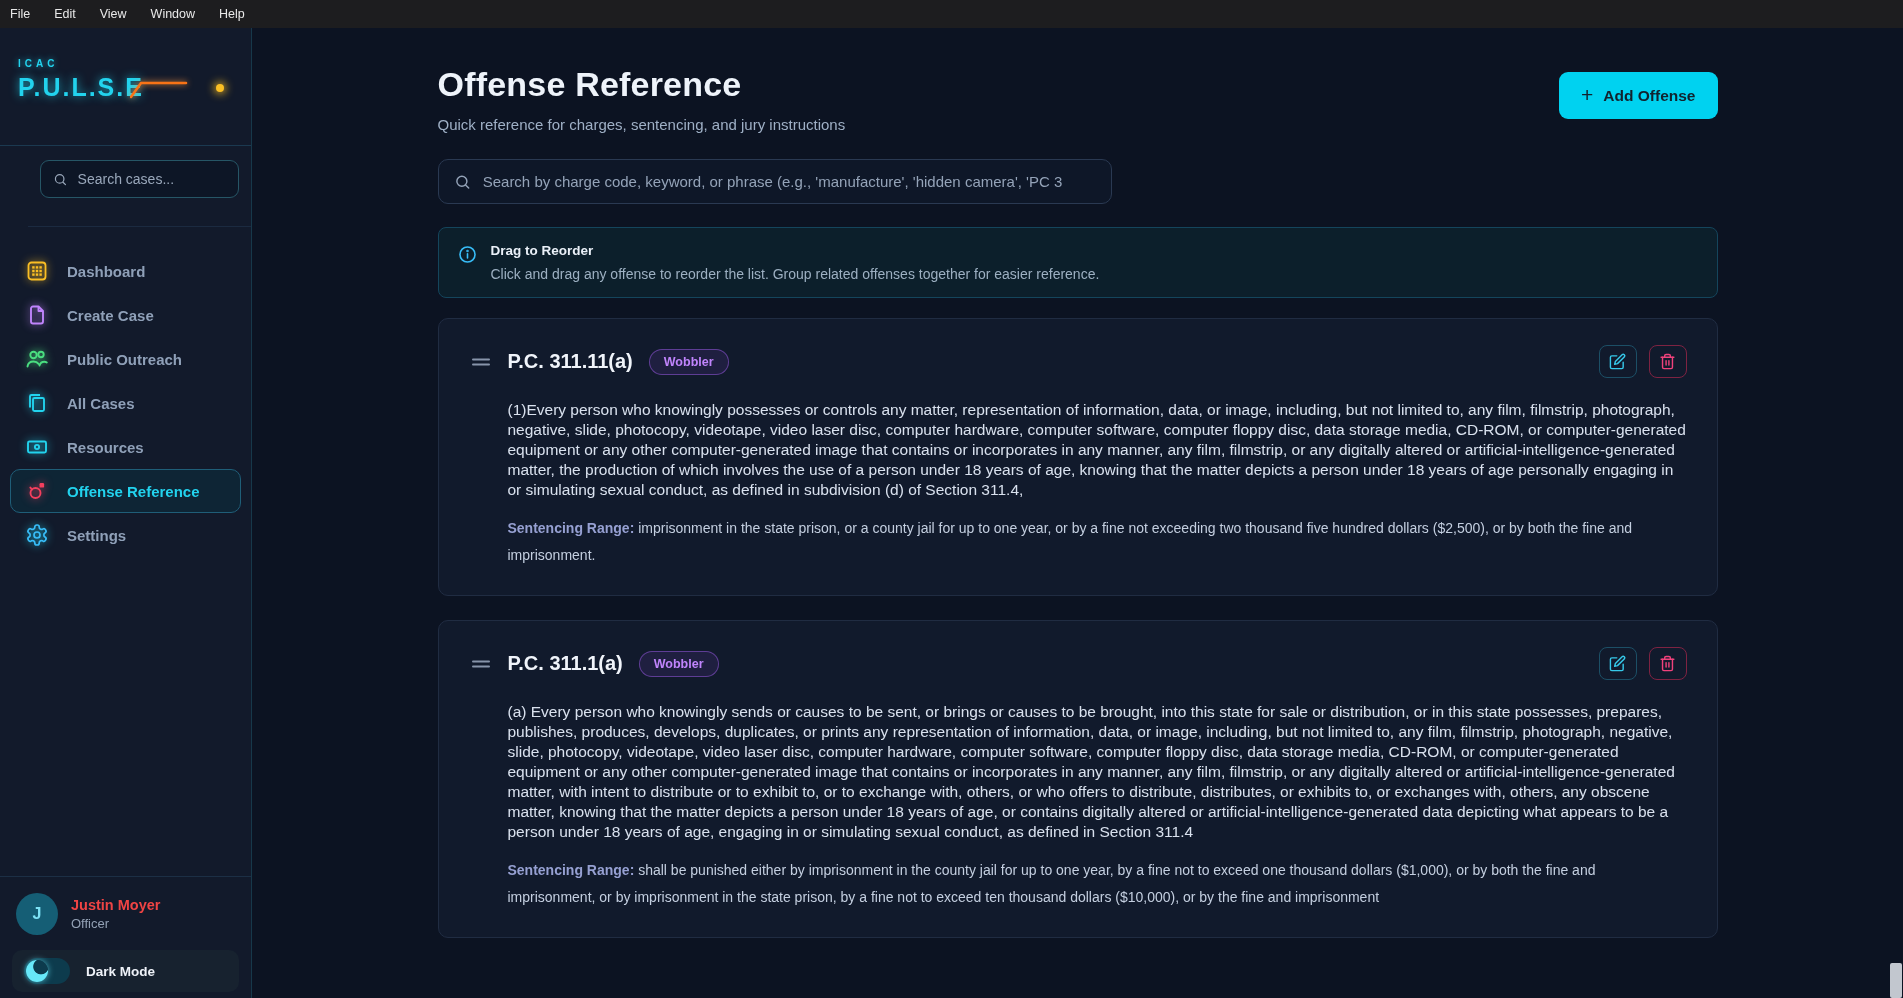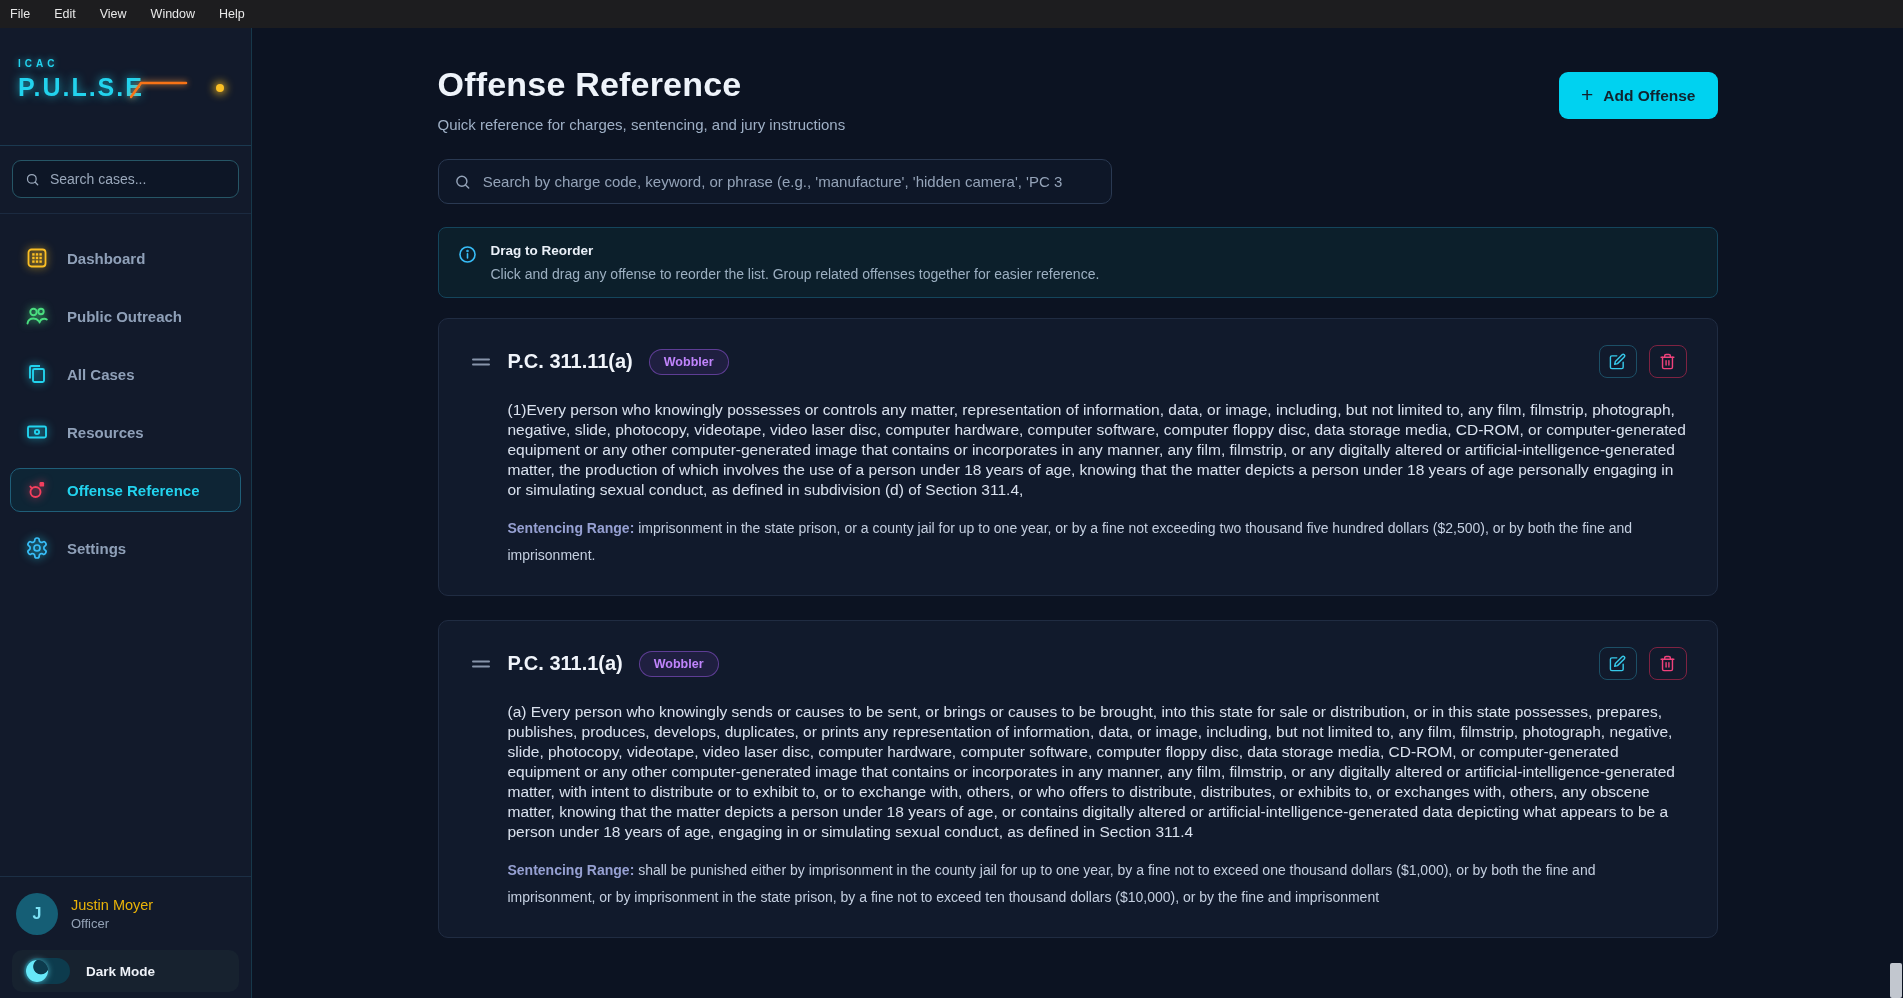--- a/index.html
+++ b/index.html
@@ -32,53 +32,53 @@
   .logo-row { display:flex; align-items:center; margin-top:4px; position:relative; }
   .logo-name {
     color:var(--accent); font-size:25px; font-weight:800; letter-spacing:2px;
     text-shadow:0 0 10px rgba(34,211,238,.75);
   }
   .pulse-line { margin-left:-14px; filter:drop-shadow(0 0 3px var(--orange)); }
   .pulse-dot {
     width:8px; height:8px; border-radius:50%; background:var(--yellow);
     margin-left:26px; box-shadow:0 0 8px 2px rgba(251,191,36,.8);
   }
-  .side-search-wrap { padding:14px 12px 15px 12px; border-bottom:1px solid #1b2a40; }
+  .side-search-wrap { padding:14px 12px 28px 12px; border-bottom:1px solid #1b2a40;margin-left:28px; }
   .side-search {
     display:flex; align-items:center; gap:10px; height:38px;
     background:#0d1626; border:1px solid #265666; border-radius:9px; padding:0 12px;
   }
   .side-search input {
     background:transparent; border:0; outline:0; color:#cbd6e4;
     font-size:14px; width:100%; font-family:inherit;
   }
   .side-search input::placeholder { color:#9aa8bb; }
 
-  .side-nav { padding:22px 10px; display:flex; flex-direction:column; gap:14px; flex:1; }
+  .side-nav { padding:22px 10px; display:flex; flex-direction:column; flex:1; }
   .nav-item {
     display:flex; align-items:center; gap:18px; padding:9px 14px;
     border-radius:10px; border:1px solid transparent; cursor:pointer;
   }
   .nav-item .nav-label { font-size:15px; font-weight:600; color:#8fa0b8; }
   .nav-item.active { background:rgba(14,42,58,.75); border-color:#1f5e78; }
   .nav-item.active .nav-label { color:var(--accent); }
   .nav-ico { width:24px; height:24px; flex-shrink:0; }
   .ico-yellow { filter:drop-shadow(0 0 4px rgba(251,191,36,.9)); }
   .ico-purple { filter:drop-shadow(0 0 4px rgba(192,132,252,.9)); }
   .ico-cyan   { filter:drop-shadow(0 0 4px rgba(34,211,238,.8)); }
   .ico-green  { filter:drop-shadow(0 0 4px rgba(74,222,128,.9)); }
   .ico-pink   { filter:drop-shadow(0 0 4px rgba(244,63,94,.9)); }
 
   .side-footer { border-top:1px solid #1c2f45; padding:14px 12px 16px 12px; }
   .user-row { display:flex; align-items:center; gap:13px; padding:2px 4px; }
   .avatar {
     width:42px; height:42px; border-radius:50%; background:#155e75; color:#7ee3f6;
     display:flex; align-items:center; justify-content:center; font-weight:700; font-size:16px;
   }
-  .user-name { font-size:14.5px; font-weight:400; color:#eab308; }
+  .user-name { font-size:14.5px; font-weight:700; color:#ef4444; }
   .user-role { font-size:13px; color:#93a1b5; margin-top:3px; }
   .darkmode-pill {
     margin-top:13px; background:#17222f; border-radius:10px; padding:8px 12px;
     display:flex; align-items:center; cursor:pointer;
   }
   .toggle { width:46px; height:26px; border-radius:13px; background:#0d3b4d; position:relative; }
   .toggle-knob {
     position:absolute; left:2px; top:2px; width:22px; height:22px; border-radius:50%;
     background:radial-gradient(circle at 68% 30%, #0d3b4d 0 34%, #67e8f9 38%);
     box-shadow:0 0 6px rgba(103,232,249,.7);
@@ -193,20 +193,27 @@
               <rect x="10.8" y="10.8" width="2.4" height="2.4"></rect>
               <rect x="14.4" y="10.8" width="2.4" height="2.4"></rect>
             <rect x="7.2" y="14.4" width="2.4" height="2.4"></rect>
               <rect x="10.8" y="14.4" width="2.4" height="2.4"></rect>
               <rect x="14.4" y="14.4" width="2.4" height="2.4"></rect>
           </g>
         </svg>
         <span class="nav-label">Dashboard</span>
       </div>
 
+      <div class="nav-item">
+        <svg class="nav-ico ico-purple" viewBox="0 0 24 24" fill="none" stroke="#c084fc" stroke-width="1.9" stroke-linejoin="round">
+          <path d="M13.5 3.5H8a2 2 0 0 0-2 2v13a2 2 0 0 0 2 2h8a2 2 0 0 0 2-2V8l-4.5-4.5z"></path>
+          <path d="M13.5 3.5V8H18"></path>
+        </svg>
+        <span class="nav-label">Create Case</span>
+      </div>
 
       <div class="nav-item">
         <svg class="nav-ico ico-green" viewBox="0 0 24 24" fill="none" stroke="#4ade80" stroke-width="1.9" stroke-linecap="round">
           <circle cx="8.5" cy="8" r="3.2"></circle>
           <circle cx="16" cy="7.5" r="2.7"></circle>
           <path d="M2.5 19.5c.5-3.2 2.9-5 6-5 2.2 0 4 .9 5.1 2.4"></path>
           <path d="M14.5 18.5c.7-2.4 2.6-3.8 4.8-3.8 1 0 1.8.2 2.5.7"></path>
         </svg>
         <span class="nav-label">Public Outreach</span>
       </div>

